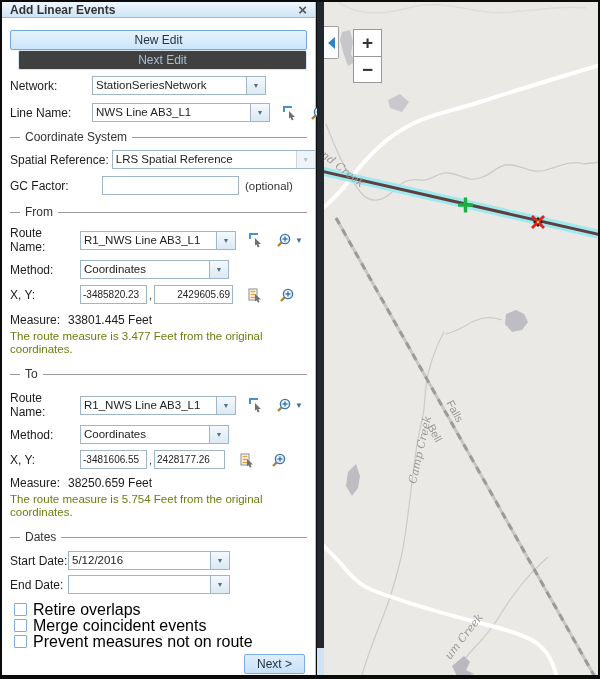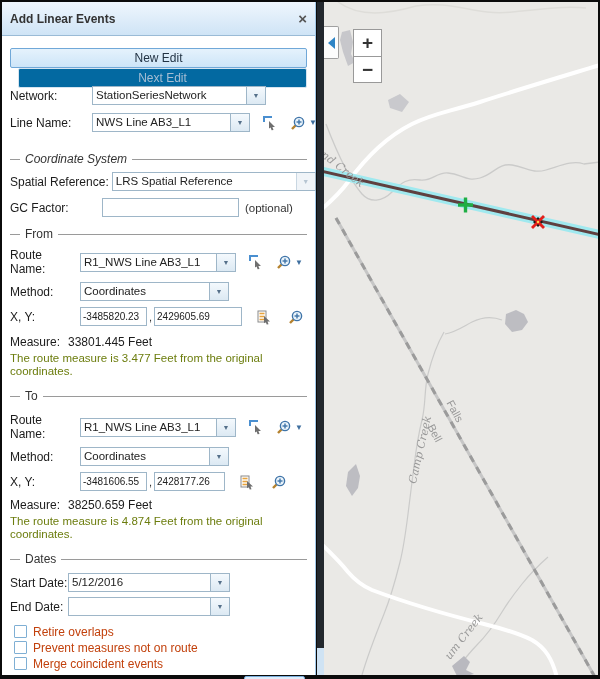--- a/index.html
+++ b/index.html
@@ -2,29 +2,29 @@
 <html><head>
 <meta charset="utf-8">
 <style>
   * { box-sizing: border-box; margin: 0; padding: 0; }
   html,body { width:600px; height:679px; }
   body { position:relative; background:#0b0b0b; font-family:"Liberation Sans", sans-serif; overflow:hidden; }
 
   
   .panel { position:absolute; left:2px; top:2px; width:314px; height:673px;
            background:#ffffff; border-right:1px solid #a2c8e8; }
-  .titlebar { height:34px; background:linear-gradient(#eff6fd,#cfe4f6);
+  .titlebar { height:16px; background:linear-gradient(#eff6fd,#cfe4f6);
               border-bottom:1px solid #9abbd6; display:flex; align-items:center; padding:0 8px; }
   .titlebar .title { font-size:12px; font-weight:bold; color:#333; }
   .titlebar .close { margin-left:auto; font-size:15px; font-weight:bold; color:#555; line-height:1; cursor:default; }
 
   .btn-row { margin:12px 8px 0 8px; height:22px; display:flex;flex-direction:column; }
   .btn { font-size:12px; padding:2px 11px; border-radius:2px; }
   .btn.primary { background:linear-gradient(#e5f2fc,#cde5f8); border:1px solid #70a8d8; color:#223344; }
-  .btn.disabled { background:#0369a1; border:1px solid #d5e4f0; color:#a6bed4; margin-left:8px; }
+  .btn.disabled { background:#404040; border:1px solid #d5e4f0; color:#a6bed4; margin-left:8px; }
 
   .row { display:flex; align-items:center; margin-left:8px; margin-right:8px; }
   .lbl { font-size:12px; color:#1c1c1c; flex:none; }
 
   .combo { display:flex; height:19px; border:1px solid #9eb6c8; background:#fff; flex:none; }
   .combo .txt { flex:1; font-size:11.5px; color:#222; padding:2px 3px; white-space:nowrap; overflow:hidden; }
   .combo .cbtn { width:19px; background:linear-gradient(#f4f9fd,#dcE9f3); border-left:1px solid #9eb6c8;
                  display:flex; align-items:center; justify-content:center; font-size:7px; color:#55708a; }
   .combo.disabled .cbtn { background:#f0f4f8; color:#b6c5d2; border-left-color:#c9d7e2; }
 
@@ -38,21 +38,21 @@
   .opt { font-size:11.5px; color:#333; margin-left:6px; }
   .comma { font-size:11px; color:#333; margin:0 2px; }
   .measure-val { font-size:12px; color:#1c1c1c; }
   .note { font-size:11.5px; line-height:12.5px; color:#6c7d0e; margin:3px 10px 0 8px; }
 
   .icon16 { width:16px; height:16px; flex:none; display:inline-block; }
   .caret { font-size:8px; color:#3f6f9f; margin-left:3px; }
 
   .cb-row { display:flex; align-items:center; margin-left:12px; height:15px; }
   .cb-box { width:13px; height:13px; border:1px solid #7fafd4; background:#fff; border-radius:1px; flex:none; }
-  .cb-lbl { font-size:12px; color:#c2410c; margin-left:6px;text-align:right; }
+  .cb-lbl { font-size:16px; color:#000000; margin-left:6px;text-align:right; }
 
   .next-row { display:flex; justify-content:flex-end; margin:5px 10px 0 0; }
   .btn.next { background:linear-gradient(#e0eefb,#c8e1f7); border:1px solid #79addb; color:#1c2e3e; padding:2px 12px; }
 
   
   .scrollstrip { position:absolute; left:317px; top:2px; width:7px; height:673px; background:#cfe3f4; }
   .scrollthumb { position:absolute; left:0; top:0; width:7px; height:646px; background:#23282e; }
 
   
   .map { position:absolute; left:324px; top:2px; width:274px; height:673px; background:#eae9e6; overflow:hidden; }
@@ -81,52 +81,52 @@
   <div class="titlebar">
     <span class="title">Add Linear Events</span>
     <span class="close">×</span>
   </div>
 
   <div class="btn-row">
     <button class="btn primary">New Edit</button>
     <button class="btn disabled">Next Edit</button>
   </div>
 
-  <div class="row" style="margin-top:16px;align-items:center;">
+  <div class="row" style="margin-top:24px;align-items:center;">
     <span class="lbl" style="width:82px;">Network:</span>
     <div class="combo" style="width:174px;">
       <span class="txt">StationSeriesNetwork</span>
       <span class="cbtn">▼</span>
     </div>
   </div>
 
   <div class="row" style="margin-top:8px;">
     <span class="lbl" style="width:82px;">Line Name:</span>
-    <div class="combo" style="width:158px;">
+    <div class="combo" style="width:178px;">
       <span class="txt">NWS Line AB3_L1</span>
       <span class="cbtn">▼</span>
     </div>
     <span class="icon16" style="margin-left:12px;">
       <svg width="16" height="16">
           <polyline points="2,7 2,2 10,2" fill="none" stroke="#4a8fd0" stroke-width="2"></polyline>
           <path d="M7,6 L13,12 L10.4,12 L11.5,15 L9.6,15.3 L8.6,12.4 L7,13.6 Z" fill="#6f6f6f"></path>
         </svg>
     </span>
     <span class="icon16" style="margin-left:12px;">
       <svg width="16" height="16">
           <line x1="5.5" y1="10.5" x2="2" y2="14" stroke="#b5822f" stroke-width="2.4"></line>
           <circle cx="9" cy="7" r="4.6" fill="#eaf4fb" stroke="#3f74a8" stroke-width="1.4"></circle>
           <line x1="6.5" y1="7" x2="11.5" y2="7" stroke="#3f74a8" stroke-width="1.4"></line>
           <line x1="9" y1="4.5" x2="9" y2="9.5" stroke="#3f74a8" stroke-width="1.4"></line>
         </svg>
     </span>
     <span class="caret">▼</span>
   </div>
 
-  <div class="legend" style="margin-top:20px;font-style:italic;">
+  <div class="legend" style="margin-top:8px;">
     <span>Coordinate System</span>
   </div>
 
   <div class="row" style="margin-top:6px;">
     <span class="lbl">Spatial Reference:</span>
     <div class="combo disabled" style="width:204px; margin-left:3px;">
       <span class="txt">LRS Spatial Reference</span>
       <span class="cbtn">▼</span>
     </div>
   </div>
@@ -169,21 +169,21 @@
     <div class="combo" style="width:149px;">
       <span class="txt">Coordinates</span>
       <span class="cbtn">▼</span>
     </div>
   </div>
 
   <div class="row" style="margin-top:6px;">
     <span class="lbl" style="width:70px;">X, Y:</span>
     <input class="tin" style="width: 67px;" value="-3485820.23">
     <span class="comma">,</span>
-    <input class="tin" style="width: 88px;" value="2429605.69">
+    <input class="tin" style="width: 79px; text-align: right;" value="2429605.69">
     <span class="icon16" style="margin-left:14px;">
       <svg width="16" height="16">
           <rect x="2" y="2" width="8" height="11" fill="#fff" stroke="#8a8a8a"></rect>
           <line x1="3.5" y1="4.5" x2="8.5" y2="4.5" stroke="#e8a33d" stroke-width="1.6"></line>
           <line x1="3.5" y1="7.5" x2="8.5" y2="7.5" stroke="#e8a33d" stroke-width="1.6"></line>
           <line x1="3.5" y1="10.5" x2="8.5" y2="10.5" stroke="#e8a33d" stroke-width="1.6"></line>
           <path d="M8,7 L14,12.6 L11.5,12.6 L12.5,15.3 L10.7,15.6 L9.8,12.9 L8,14.2 Z" fill="#6f6f6f"></path>
         </svg>
     </span>
     <span class="icon16" style="margin-left:16px;">
@@ -258,21 +258,21 @@
           <line x1="6.5" y1="7" x2="11.5" y2="7" stroke="#3f74a8" stroke-width="1.4"></line>
           <line x1="9" y1="4.5" x2="9" y2="9.5" stroke="#3f74a8" stroke-width="1.4"></line>
         </svg>
     </span>
   </div>
 
   <div class="row" style="margin-top:7px;">
     <span class="lbl" style="width:58px;">Measure:</span>
     <span class="measure-val">38250.659 Feet</span>
   </div>
-  <div class="note">The route measure is 4.874 Feet from the original coordinates.</div>
+  <div class="note">The route measure is 5.754 Feet from the original coordinates.</div>
 
   <div class="legend" style="margin-top:12px;">
     <span>Dates</span>
   </div>
 
   <div class="row" style="margin-top:7px;">
     <span class="lbl" style="width:58px;">Start Date:</span>
     <div class="combo" style="width:162px;">
       <span class="txt">5/12/2016</span>
       <span class="cbtn">▼</span>
@@ -286,25 +286,25 @@
       <span class="cbtn">▼</span>
     </div>
   </div>
 
   <div class="cb-row" style="margin-top:8px;">
     <span class="cb-box"></span>
     <span class="cb-lbl">Retire overlaps</span>
   </div>
   <div class="cb-row" style="margin-top:1px;">
     <span class="cb-box"></span>
-    <span class="cb-lbl">Prevent measures not on route</span>
+    <span class="cb-lbl">Merge coincident events</span>
   </div>
   <div class="cb-row" style="margin-top:1px;">
     <span class="cb-box"></span>
-    <span class="cb-lbl">Merge coincident events</span>
+    <span class="cb-lbl">Prevent measures not on route</span>
   </div>
 
   <div class="next-row">
     <button class="btn next">Next &gt;</button>
   </div>
 </div>
 
 <div class="scrollstrip">
   <div class="scrollthumb"></div>
 </div>

